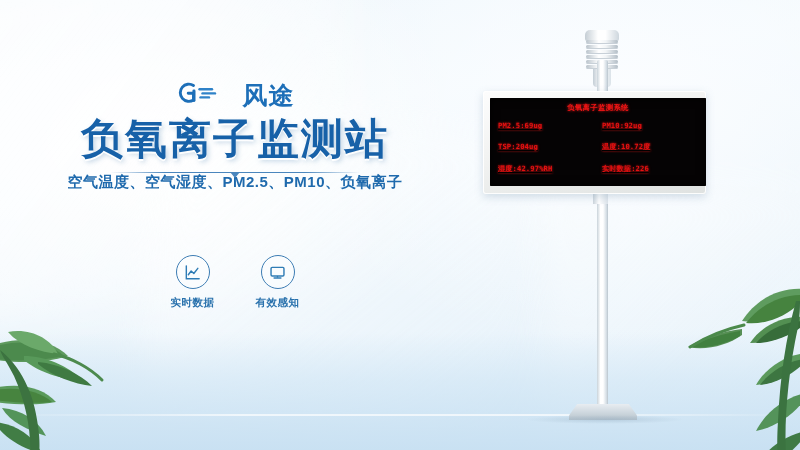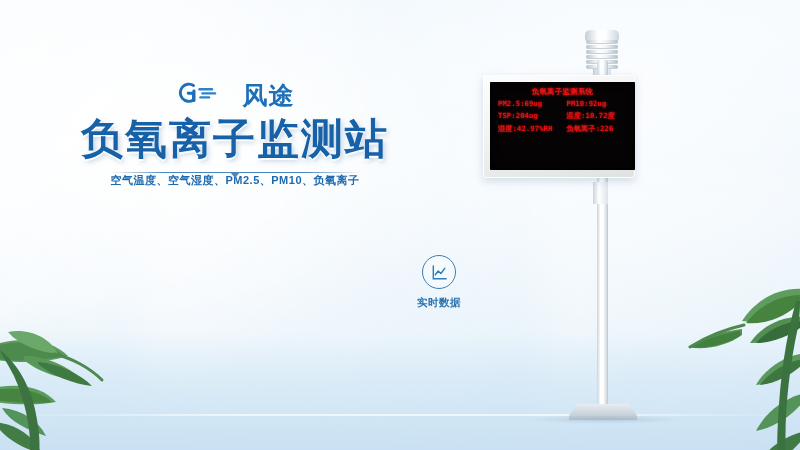--- a/index.html
+++ b/index.html
@@ -67,27 +67,27 @@
     content:""; position:absolute; left:0; right:0; top:0; height:1px;
     background:linear-gradient(90deg, rgba(61,122,180,0), #4a86bd 22%, #4a86bd 78%, rgba(61,122,180,0));
   }
   .divider::after {
     content:""; position:absolute; left:50%; top:0; margin-left:-5px;
     border-left:5px solid transparent; border-right:5px solid transparent;
     border-top:6px solid #4a86bd;
   }
   .subline {
     margin-top:11px;
-    font-size:11px; font-weight:bold; color:#1f6aad; letter-spacing:.5px;
+    font-size:15px; font-weight:bold; color:#1f6aad; letter-spacing:.5px;
   }
 
   
   #features {
     position:absolute; left:0; top:255px; width:470px;
-    display:flex; justify-content:flex-end; gap:23px;
+    display:flex; justify-content:center; gap:23px;
   }
   .feat { width:62px; text-align:center; }
   .feat-circle {
     width:34px; height:34px; margin:0 auto;
     border:1.4px solid #3d7db4; border-radius:50%;
     display:flex; align-items:center; justify-content:center;
     background:rgba(255,255,255,.35);
   }
   .feat-label {
     margin-top:7px; font-size:10.5px; font-weight:bold;
@@ -129,21 +129,21 @@
     box-shadow:0 1px 0 rgba(140,155,168,.45);
   }
   .shield-neck {
     position:absolute; left:163px; top:69px; width:18px; height:18px;
     background:linear-gradient(90deg,#c4ced6,#ffffff 40%,#dbe3e9);
     border-radius:0 0 4px 4px;
   }
 
   
   .board-frame {
-    position:absolute; left:53px; top:75px; width:152px; height:103px;
+    position:absolute; left:53px; top:91px; width:223px; height:103px;
     background:linear-gradient(165deg,#fdfdfd 0%,#f1f2f1 45%,#dfe2e1 100%);
     border-radius:3px;
     box-shadow:0 3px 8px rgba(120,150,175,.30), inset 0 0 0 1px rgba(255,255,255,.9);
     padding:7px 0 8px 7px;
   }
   .board-screen {
     width:100%; height:100%;
     background:#050304;
     border-radius:1px;
     box-shadow:inset 0 0 10px rgba(0,0,0,.9);
@@ -155,23 +155,24 @@
     text-align:center; color:#f21414; font-size:7.4px; font-weight:bold;
     letter-spacing:.3px; line-height:1.25;
     text-shadow:0 0 3px rgba(255,30,30,.85);
   }
   .led-date {
     text-align:center; color:#f01010; font-size:7.6px; font-weight:bold;
     letter-spacing:.2px; line-height:1.5;
     text-shadow:0 0 3px rgba(255,30,30,.8);
   }
   .led-grid {
-    margin-top:2px;
-    display:grid; grid-template-columns:1fr 1fr; gap:1px 6px;
+    margin-top:8px;
+    display:grid; grid-template-columns:1fr 1fr; gap:10px 6px;
     padding-left:2px;
+    text-decoration:underline;
   }
   .led-cell {
     color:#e61010; font-size:7.2px; font-weight:bold; letter-spacing:.1px;
     line-height:1.55; white-space:nowrap;
     text-shadow:0 0 2.5px rgba(255,25,25,.8);
   }
   .board-stem {
     position:absolute; left:163px; top:182px; width:15px; height:22px;
     background:linear-gradient(90deg,#ccd5dc,#ffffff 40%,#dde4ea);
   }
@@ -220,20 +221,30 @@
       <div class="feat-circle">
         <svg width="19" height="19" viewBox="0 0 20 20">
           <path d="M3.5 3 L3.5 16.5 L17 16.5" fill="none" stroke="#2f7cb5" stroke-width="1.5" stroke-linecap="round"></path>
           <path d="M5.6 12.4 L8.6 8.4 L11.4 11 L15.6 5.6" fill="none" stroke="#2f7cb5" stroke-width="1.5" stroke-linecap="round" stroke-linejoin="round"></path>
         </svg>
       </div>
       <div class="feat-label">实时数据</div>
     </div>
 
 
+    <div class="feat">
+      <div class="feat-circle">
+        <svg width="19" height="19" viewBox="0 0 20 20">
+          <rect x="3.2" y="4.6" width="13.6" height="9" rx="1.2" fill="none" stroke="#2f7cb5" stroke-width="1.5"></rect>
+          <path d="M10 13.6 L10 15.4" stroke="#2f7cb5" stroke-width="1.4"></path>
+          <path d="M6.4 15.8 L13.6 15.8" stroke="#2f7cb5" stroke-width="1.5" stroke-linecap="round"></path>
+        </svg>
+      </div>
+      <div class="feat-label">有效感知</div>
+    </div>
 
   </div>
 
   <div id="station">
 
     <div class="sensor-cap"></div>
     <div class="shield">
       <i style="top:0"></i>
         <i style="top:5px"></i>
         <i style="top:10px"></i>
@@ -253,21 +264,21 @@
       <div class="board-screen">
 
         <div class="led-title">负氧离子监测系统</div>
 
         <div class="led-grid">
           <div class="led-cell">PM2.5:69ug</div>
           <div class="led-cell">PM10:92ug</div>
           <div class="led-cell">TSP:204ug</div>
           <div class="led-cell">温度:10.72度</div>
           <div class="led-cell">湿度:42.97%RH</div>
-          <div class="led-cell">负氧离子:226</div>
+          <div class="led-cell">实时数据:226</div>
         </div>
 
       </div>
     </div>
   </div>
 
   <div class="leafwrap" id="leaf-left">
     <svg width="150" height="150" viewBox="0 0 150 150">
       <g>
         <path d="M2 34 C30 26, 58 30, 74 46 C56 52, 30 54, 2 50 Z" fill="#5e9a5e"></path>

